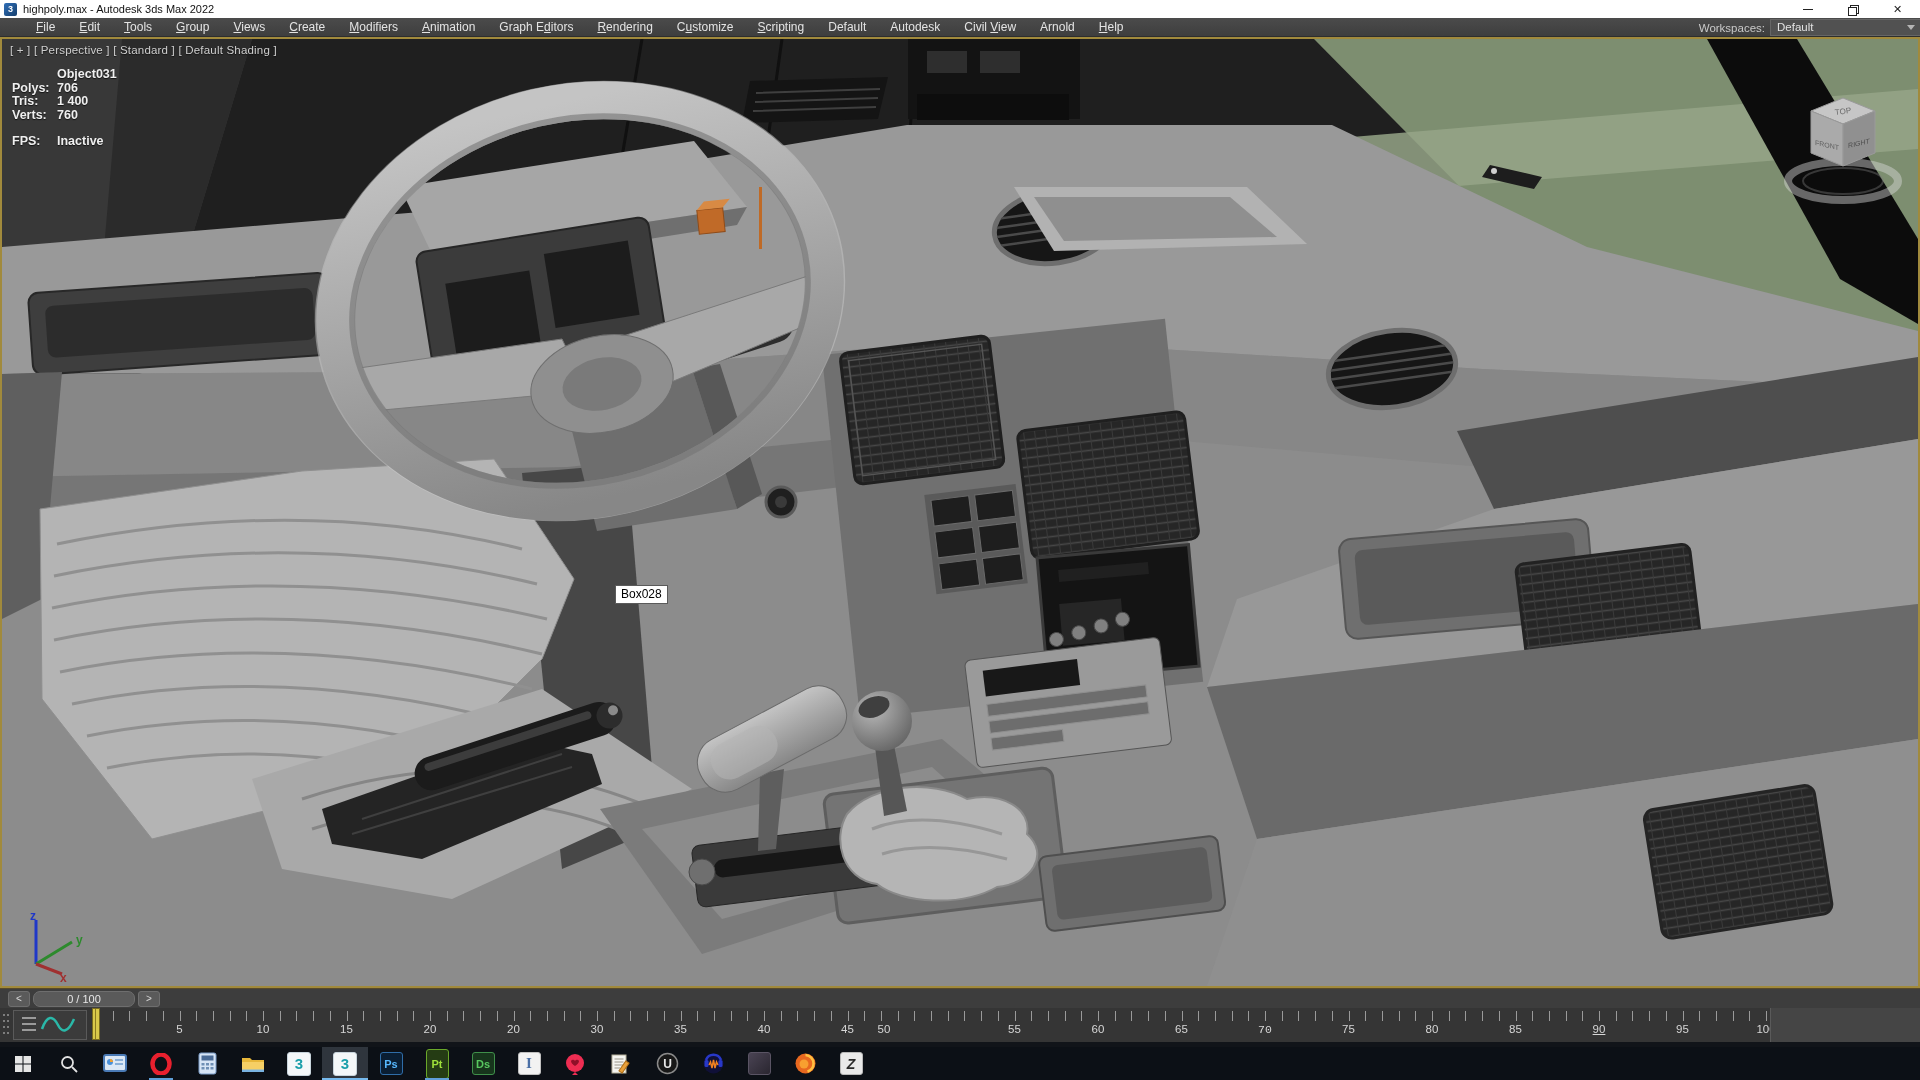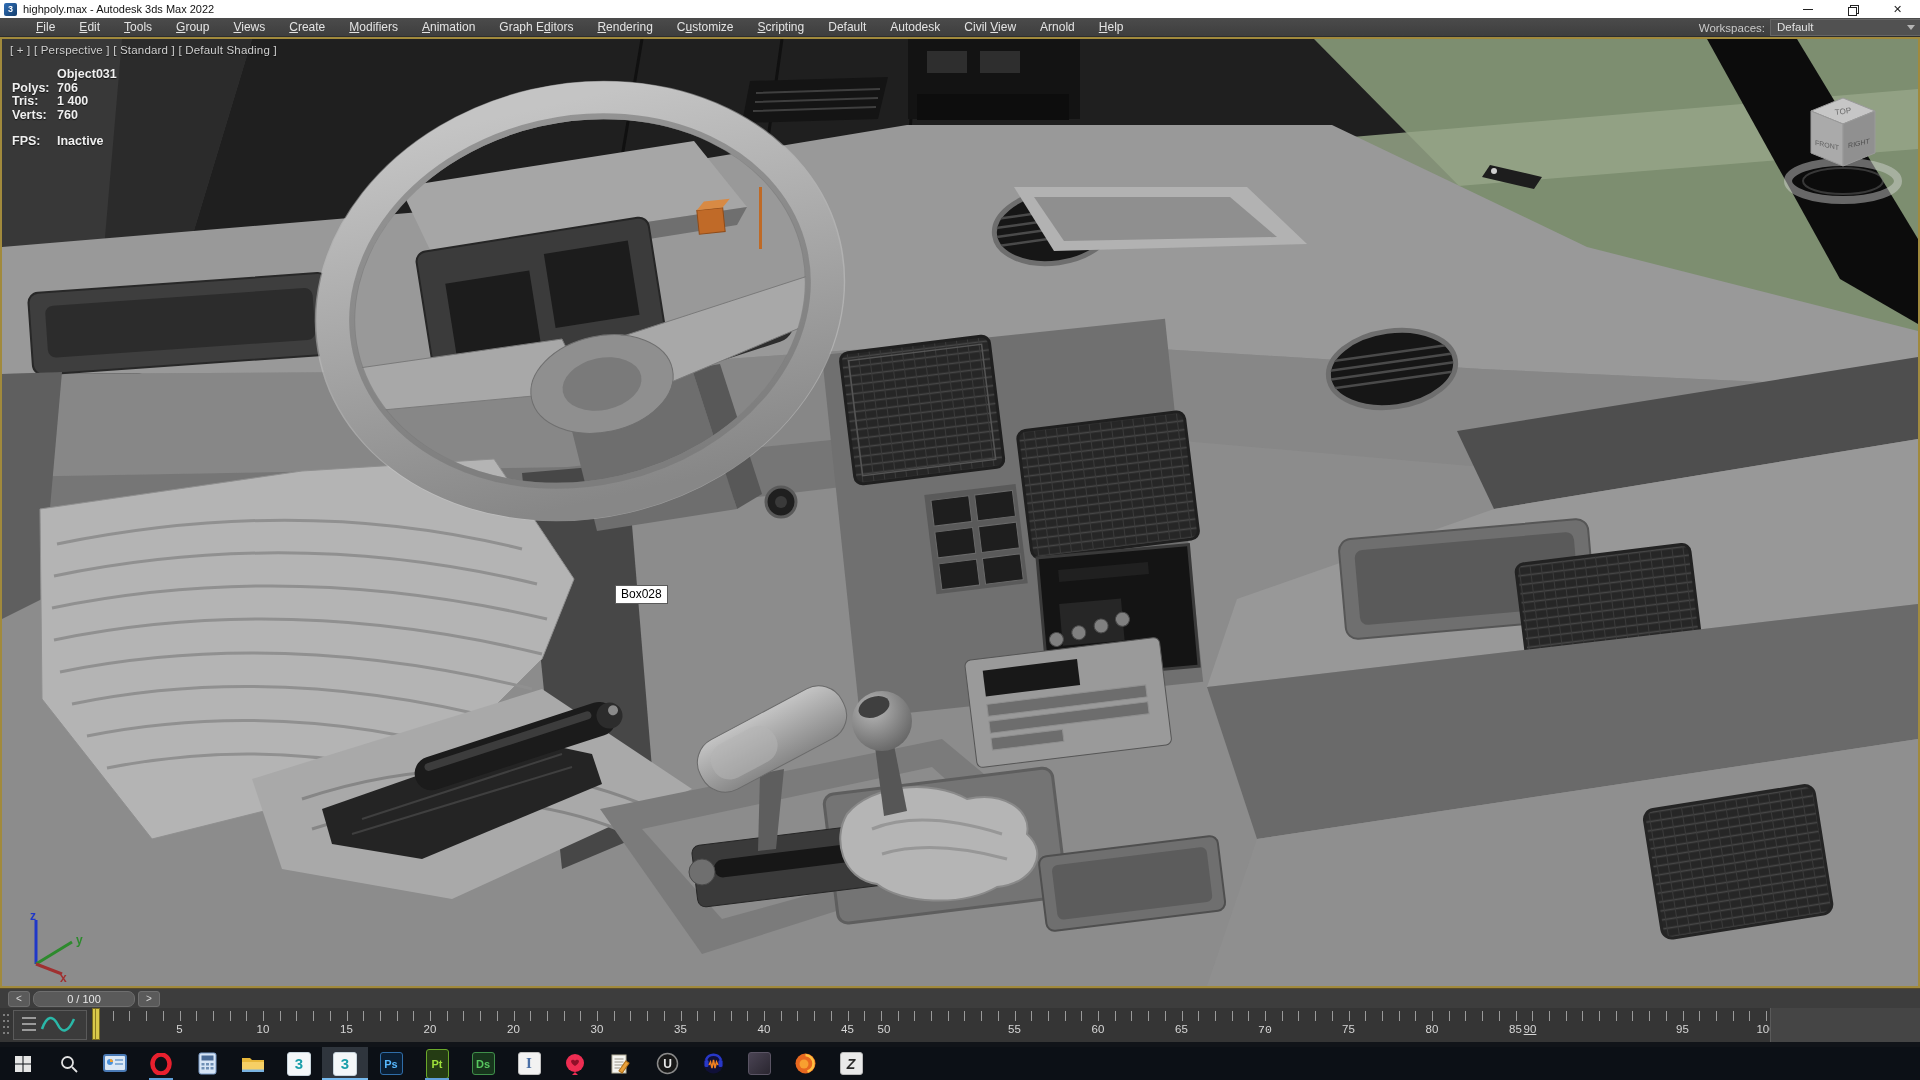--- a/index.html
+++ b/index.html
@@ -499,21 +499,21 @@
         <div class="rtick" style="left: 1465.4px;"></div>
         <div class="rtick" style="left: 1482.1px;"></div>
         <div class="rtick" style="left: 1498.8px;"></div>
         <div class="rtick" style="left: 1515.5px;"></div>
         <div class="rlabel" style="left: 1515.5px;">85</div>
         <div class="rtick" style="left: 1532.2px;"></div>
         <div class="rtick" style="left: 1548.9px;"></div>
         <div class="rtick" style="left: 1565.6px;"></div>
         <div class="rtick" style="left: 1582.3px;"></div>
         <div class="rtick" style="left: 1599px;"></div>
-        <div class="rlabel" style="left: 1530px; text-decoration: underline;">90</div>
+        <div class="rlabel" style="left: 1599px; text-decoration: underline;">90</div>
         <div class="rtick" style="left: 1615.7px;"></div>
         <div class="rtick" style="left: 1632.4px;"></div>
         <div class="rtick" style="left: 1649.1px;"></div>
         <div class="rtick" style="left: 1665.8px;"></div>
         <div class="rtick" style="left: 1682.5px;"></div>
         <div class="rlabel" style="left: 1682.5px;">95</div>
         <div class="rtick" style="left: 1699.2px;"></div>
         <div class="rtick" style="left: 1715.9px;"></div>
         <div class="rtick" style="left: 1732.6px;"></div>
         <div class="rtick" style="left: 1749.3px;"></div>

